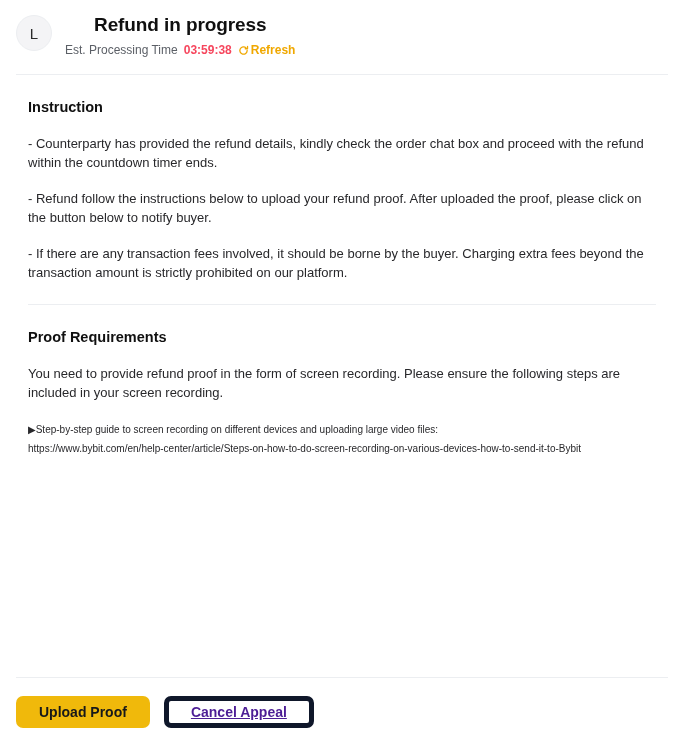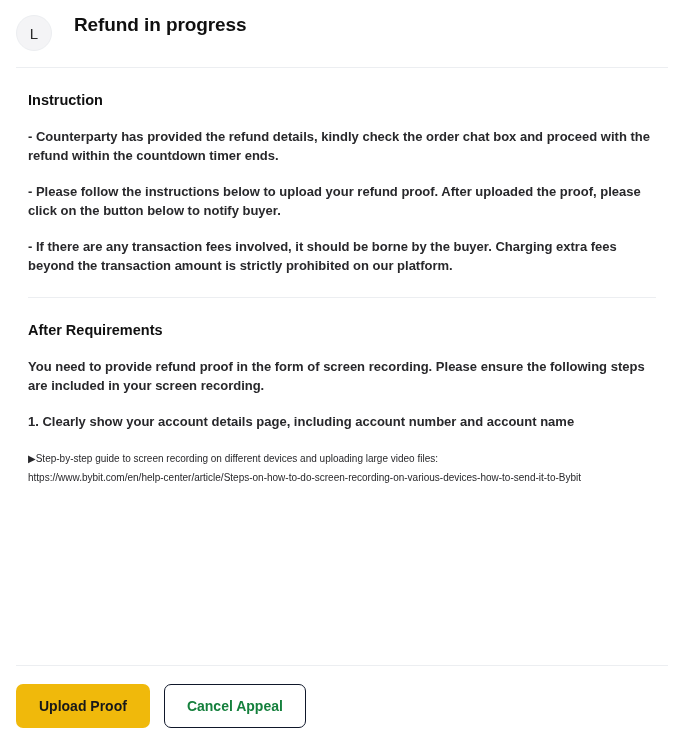--- a/index.html
+++ b/index.html
@@ -38,21 +38,21 @@
     color: #2b2b2b;
     font-size: 15px;
     font-weight: 500;
     display: flex;
     align-items: center;
     justify-content: center;
     flex: 0 0 auto;
     margin-top: 3px;
   }
   .header-text {
-    margin-left: 22px;
+    margin-left: 13px;
     padding-top: 1px;
     text-align: center;
   }
   .status-title {
     font-size: 19px;
     font-weight: bold;
     color: #101010;
     line-height: 24px;
     letter-spacing: -0.1px;
   }
@@ -98,21 +98,20 @@
     font-weight: bold;
     color: #101010;
     margin: 22px 0 0 0;
     line-height: 20px;
   }
   p.para {
     font-size: 13px;
     line-height: 19px;
     color: #28282b;
     margin: 17px 0 0 0;
-    font-weight: bold;
   }
   .link-block {
     font-size: 10px;
     line-height: 19px;
     color: #28282b;
     margin: 18px 0 0 0;
     word-break: break-all;
   }
 
   .divider-mid {
@@ -127,70 +126,83 @@
     background: #eceef1;
     margin: 0 16px;
   }
   .footer {
     padding: 18px 16px 22px 16px;
     display: flex;
     gap: 14px;
     align-items: center;
   }
   .btn {
-    height: 44px;
+    height: 32px;
     border-radius: 7px;
     font-size: 14px;
     font-weight: bold;
     display: inline-flex;
     align-items: center;
     justify-content: center;
     cursor: pointer;
     border: 1px solid transparent;
     padding: 0 22px;
     white-space: nowrap;
   }
   .btn-primary {
     background: #f0b90b;
     color: #17181a;
   }
   .btn-secondary {
     background: #ffffff;
-    color: #15803d;
-    border: 1px solid #0f172a;
+    color: #4c1d95;
+    border: 5px solid #0f172a;
+    text-decoration: underline;
   }
 </style>
 </head>
 <body>
 
 <div class="page">
 
   <div class="header">
     <div class="avatar">L</div>
     <div class="header-text">
       <div class="status-title">Refund in progress</div>
+      <div class="status-sub">
+        <span>Est. Processing Time</span>
+        <span class="timer">03:59:38</span>
+        <span class="refresh">
+          <span>
+            <svg width="11" height="11" viewBox="0 0 12 12" fill="none" aria-hidden="true">
+              <path d="M10 6a4 4 0 1 1-1.2-2.85" stroke="#f0a800" stroke-width="1.4" stroke-linecap="round" fill="none"></path>
+              <path d="M10.4 1.6v2.5H7.9" stroke="#f0a800" stroke-width="1.4" stroke-linecap="round" stroke-linejoin="round" fill="none"></path>
+            </svg>
+          </span>
+          <span>Refresh</span>
+        </span>
+      </div>
     </div>
   </div>
 
   <div class="divider"></div>
 
   <div class="content">
 
     <div class="section-title">Instruction</div>
 
     <p class="para">- Counterparty has provided the refund details, kindly check the order chat box and proceed with the refund within the countdown timer ends.</p>
-    <p class="para">- Please follow the instructions below to upload your refund proof. After uploaded the proof, please click on the button below to notify buyer.</p>
+    <p class="para">- Refund follow the instructions below to upload your refund proof. After uploaded the proof, please click on the button below to notify buyer.</p>
     <p class="para">- If there are any transaction fees involved, it should be borne by the buyer. Charging extra fees beyond the transaction amount is strictly prohibited on our platform.</p>
 
     <div class="divider-mid"></div>
 
-    <div class="section-title">After Requirements</div>
+    <div class="section-title">Proof Requirements</div>
 
     <p class="para">You need to provide refund proof in the form of screen recording. Please ensure the following steps are included in your screen recording.</p>
-    <p class="para">1. Clearly show your account details page, including account number and account name</p>
 
     <div class="link-block">
       <span>▶Step-by-step guide to screen recording on different devices and uploading large video files:</span><br>
       <span>https://www.bybit.com/en/help-center/article/Steps-on-how-to-do-screen-recording-on-various-devices-how-to-send-it-to-Bybit</span>
     </div>
 
   </div>
 
   <div class="footer-divider"></div>
 

